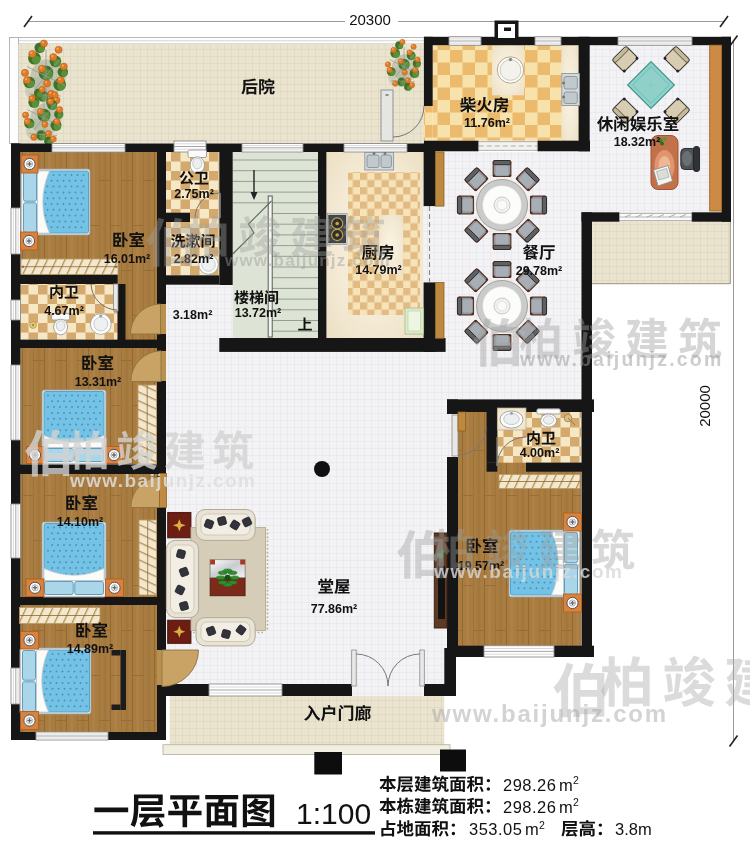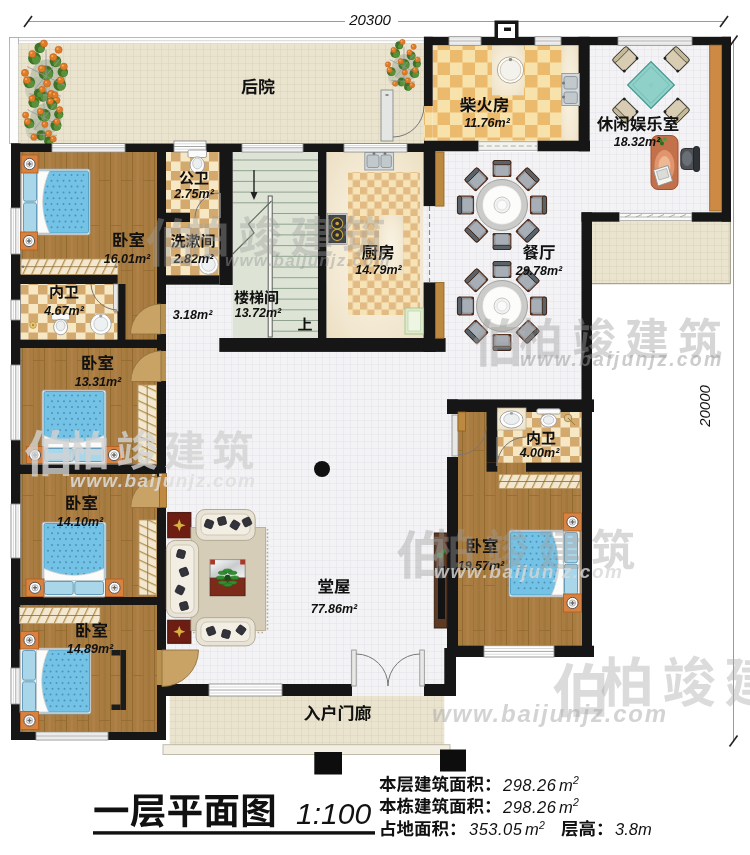--- a/index.html
+++ b/index.html
@@ -1,12 +1,12 @@
 <!DOCTYPE html>
-<html><head><meta charset="utf-8"><title>floorplan</title><style>html,body{margin:0;padding:0;background:#fff;font-family:"Liberation Sans",sans-serif;}#plan{position:relative;width:750px;height:855px;overflow:hidden;font-style:italic;}</style></head><body>
+<html><head><meta charset="utf-8"><title>floorplan</title><style>html,body{margin:0;padding:0;background:#fff;font-family:"Liberation Sans",sans-serif;}#plan{position:relative;width:750px;height:855px;overflow:hidden;}</style></head><body>
 <div id="plan"><svg width="750" height="855" viewBox="0 0 750 855" xmlns="http://www.w3.org/2000/svg">
       <defs>
         <path id="gc21518" d="M199 574H968V460H199ZM372 67H818V-44H372ZM808 847 905 749Q828 729 737 715Q647 700 551 689Q454 678 357 671Q260 664 169 660Q166 683 157 714Q147 745 138 765Q228 770 321 777Q414 785 502 795Q591 806 669 818Q747 831 808 847ZM316 349H901V-86H773V238H437V-89H316ZM138 765H263V489Q263 426 258 349Q253 273 238 194Q223 114 195 41Q167 -33 121 -92Q111 -79 92 -63Q73 -47 54 -32Q35 -17 21 -10Q61 44 85 106Q109 169 120 237Q132 304 135 369Q138 434 138 490Z"></path>
         <path id="gc38498" d="M466 548H879V445H466ZM389 370H963V263H389ZM387 733H958V534H843V629H497V534H387ZM514 318H629Q624 244 613 181Q602 118 575 67Q548 17 499 -23Q449 -62 369 -90Q361 -68 341 -39Q321 -10 302 7Q370 28 411 57Q452 86 473 124Q494 163 502 211Q510 258 514 318ZM691 321H805V58Q805 37 808 31Q811 25 821 25Q824 25 831 25Q838 25 846 25Q853 25 857 25Q865 25 869 34Q873 42 875 67Q878 93 879 144Q890 135 907 127Q925 118 944 111Q963 105 977 101Q973 32 961 -7Q949 -45 927 -60Q905 -76 869 -76Q863 -76 854 -76Q844 -76 834 -76Q824 -76 815 -76Q806 -76 800 -76Q755 -76 732 -63Q709 -50 700 -21Q691 8 691 57ZM579 828 692 860Q711 829 728 790Q744 752 753 724L634 686Q628 715 612 755Q597 795 579 828ZM68 810H298V703H173V-86H68ZM271 810H290L307 815L385 770Q366 707 343 637Q320 566 298 508Q344 448 358 396Q372 343 372 299Q372 250 361 217Q351 185 327 166Q315 157 300 152Q286 147 270 144Q256 142 239 142Q222 142 204 142Q204 163 197 193Q190 223 178 245Q192 244 202 243Q213 243 222 244Q238 244 249 252Q258 258 262 274Q266 290 266 312Q266 348 253 395Q240 442 197 495Q207 529 218 568Q229 607 239 646Q249 685 257 719Q266 754 271 777Z"></path>
         <path id="gc26612" d="M428 405H556V-88H428ZM307 732H493V629H307ZM52 326H948V213H52ZM534 850H655V547Q655 520 663 514Q672 507 701 507Q708 507 723 507Q738 507 757 507Q775 507 791 507Q808 507 816 507Q833 507 841 515Q850 522 854 543Q859 565 861 607Q879 594 911 581Q943 569 967 564Q961 501 946 465Q931 429 903 415Q874 401 827 401Q820 401 805 401Q790 401 773 401Q755 401 738 401Q720 401 705 401Q691 401 684 401Q624 401 592 414Q559 427 547 459Q534 490 534 546ZM31 485Q92 491 169 499Q247 507 332 517Q418 526 501 536L504 430Q423 419 340 409Q256 398 180 389Q103 380 41 372ZM854 783 942 693Q894 672 838 654Q782 636 725 621Q668 606 614 595Q611 614 600 640Q589 666 579 685Q628 697 679 713Q729 729 775 747Q820 765 854 783ZM411 265 508 222Q472 175 425 133Q378 90 324 53Q271 15 213 -14Q155 -44 97 -64Q88 -49 74 -31Q60 -12 45 6Q30 23 17 36Q74 52 131 76Q188 99 241 130Q293 160 336 194Q380 229 411 265ZM592 266Q632 218 693 175Q753 132 827 97Q900 63 975 43Q962 31 946 13Q931 -5 918 -23Q904 -42 895 -58Q819 -31 744 12Q670 54 606 108Q542 163 495 224ZM266 850H384V474L266 467ZM95 768H207V450L95 442Z"></path>
         <path id="gc28779" d="M187 651 306 614Q294 562 278 508Q261 453 240 405Q218 356 189 320L69 375Q98 411 120 455Q142 500 159 551Q176 601 187 651ZM797 651 930 602Q908 553 884 502Q860 450 836 404Q813 357 791 322L686 366Q707 404 728 453Q749 502 767 554Q785 605 797 651ZM430 842H565Q564 728 559 617Q555 506 534 402Q513 298 466 206Q419 115 335 39Q252 -37 119 -91Q108 -68 84 -38Q60 -8 35 11Q159 59 235 125Q311 191 352 271Q393 352 409 444Q425 536 427 637Q429 737 430 842ZM542 476Q570 361 623 271Q676 181 762 120Q848 60 973 31Q960 18 944 -2Q929 -22 915 -44Q902 -65 894 -82Q759 -43 669 29Q579 102 523 209Q468 315 432 456Z"></path>
         <path id="gc25151" d="M262 374H938V278H262ZM491 215H789V123H491ZM760 214H878Q878 214 878 198Q877 183 876 172Q871 106 864 62Q857 19 848 -8Q839 -34 825 -47Q808 -64 787 -71Q767 -78 741 -79Q718 -82 680 -81Q642 -81 600 -80Q599 -58 590 -31Q581 -4 569 16Q606 13 639 11Q673 10 688 10Q702 10 710 12Q719 14 726 20Q734 27 740 48Q746 68 751 105Q756 142 760 200ZM423 317H540Q535 248 522 187Q510 126 483 75Q456 23 409 -17Q361 -58 285 -88Q275 -67 256 -40Q236 -13 217 2Q282 26 320 57Q359 89 380 129Q401 169 410 216Q419 264 423 317ZM501 464 607 496Q621 473 634 444Q648 416 655 395L545 358Q539 379 526 409Q513 439 501 464ZM175 759H912V489H175V588H793V659H175ZM117 759H238V529Q238 464 234 383Q230 302 219 217Q208 132 188 51Q167 -30 134 -97Q122 -88 102 -77Q82 -66 60 -56Q39 -46 23 -41Q56 21 75 94Q93 168 102 245Q112 322 114 396Q117 469 117 529ZM433 823 552 851Q567 821 580 784Q593 748 600 722L476 688Q471 715 458 753Q446 792 433 823Z"></path>
         <path id="gc20241" d="M577 833H695V-90H577ZM321 606H958V490H321ZM720 569Q740 506 768 443Q796 380 831 321Q866 262 906 212Q946 162 988 126Q974 115 957 98Q939 82 924 64Q908 46 898 29Q855 73 815 131Q775 188 740 255Q705 323 676 396Q648 469 625 543ZM557 565 660 535Q628 435 582 340Q537 244 481 163Q426 82 363 24Q353 39 337 57Q321 75 305 91Q288 108 274 119Q334 167 388 239Q442 312 486 396Q530 481 557 565ZM266 844 385 806Q350 718 302 631Q254 543 197 466Q141 390 81 332Q75 347 63 371Q50 395 36 420Q22 444 11 459Q62 505 110 566Q157 628 197 699Q238 770 266 844ZM163 556 280 673 282 671V-88H163Z"></path>
         <path id="gc38386" d="M812 811H927V57Q927 8 916 -19Q904 -46 873 -61Q842 -75 794 -78Q745 -82 675 -82Q673 -65 666 -44Q660 -22 652 -1Q643 21 635 36Q666 34 697 34Q727 33 751 33Q775 34 785 34Q800 34 806 40Q812 46 812 59ZM66 625H181V-91H66ZM362 811H886V700H362ZM100 788 190 846Q218 818 249 785Q279 752 305 719Q332 687 346 660L250 593Q237 621 212 655Q187 689 158 724Q129 758 100 788ZM236 510H776V411H236ZM444 623H551V4H444ZM438 481 520 456Q495 383 457 315Q419 247 373 190Q326 134 273 96Q260 115 238 140Q216 166 198 181Q249 211 295 259Q341 306 378 364Q415 421 438 481ZM453 402 535 460Q581 419 628 370Q674 322 714 275Q755 228 780 190L693 120Q669 159 630 208Q590 257 544 309Q497 360 453 402Z"></path>
         <path id="gc23089" d="M548 703V612H798V703ZM438 806H915V509H438ZM419 449H938V343H419ZM392 270H970V164H392ZM736 208Q766 138 828 87Q891 37 982 15Q970 3 955 -14Q940 -32 926 -51Q913 -71 905 -87Q802 -53 736 16Q670 85 633 184ZM605 377H723Q719 291 706 219Q694 146 664 88Q633 29 576 -16Q519 -61 425 -93Q420 -78 408 -59Q396 -40 383 -22Q369 -4 356 8Q438 32 486 67Q535 101 559 147Q583 193 592 250Q602 307 605 377ZM37 651H330V541H37ZM294 651H315L334 654L404 643Q394 452 359 312Q325 171 262 74Q200 -24 106 -86Q94 -64 73 -36Q53 -8 34 8Q114 54 169 141Q223 228 255 351Q286 475 294 629ZM47 303 126 384Q165 353 209 317Q252 281 294 243Q335 204 370 167Q405 130 427 98L340 3Q319 36 286 74Q253 113 213 153Q173 193 130 232Q87 271 47 303ZM47 303Q63 354 78 420Q93 486 106 558Q120 630 130 702Q140 774 145 840L253 834Q247 766 235 691Q224 616 210 542Q197 468 182 401Q166 333 152 280Z"></path>

